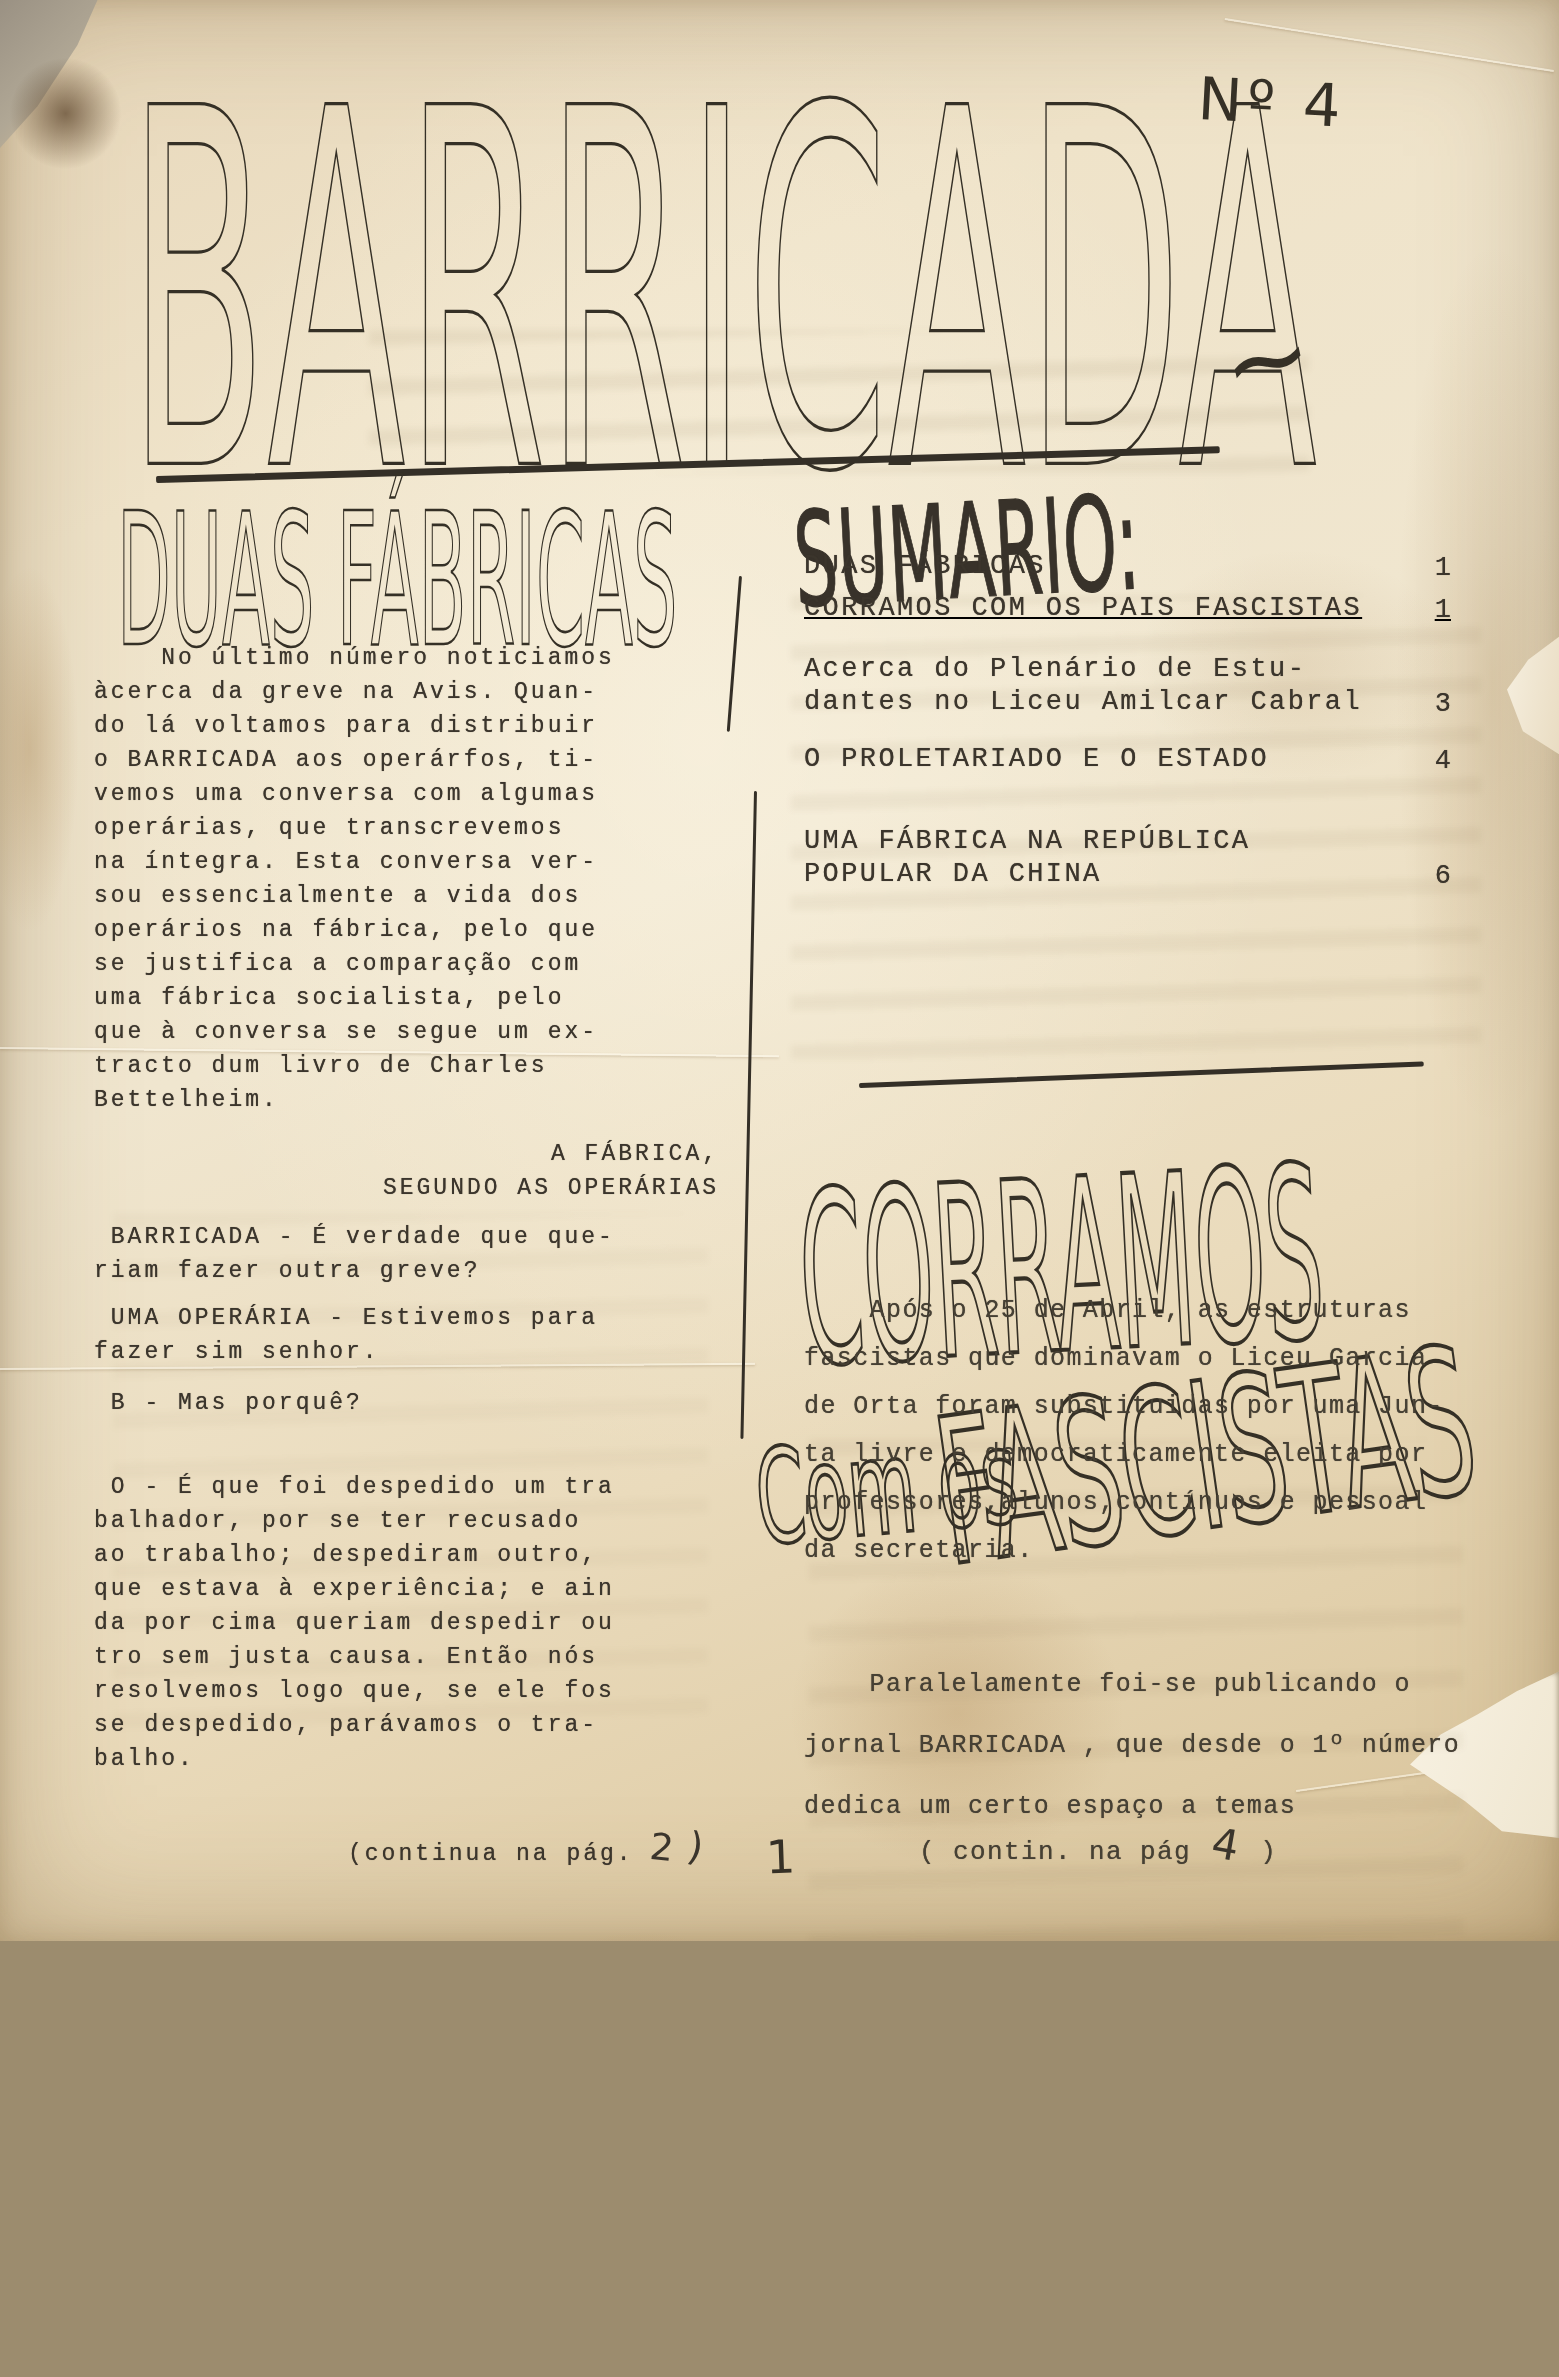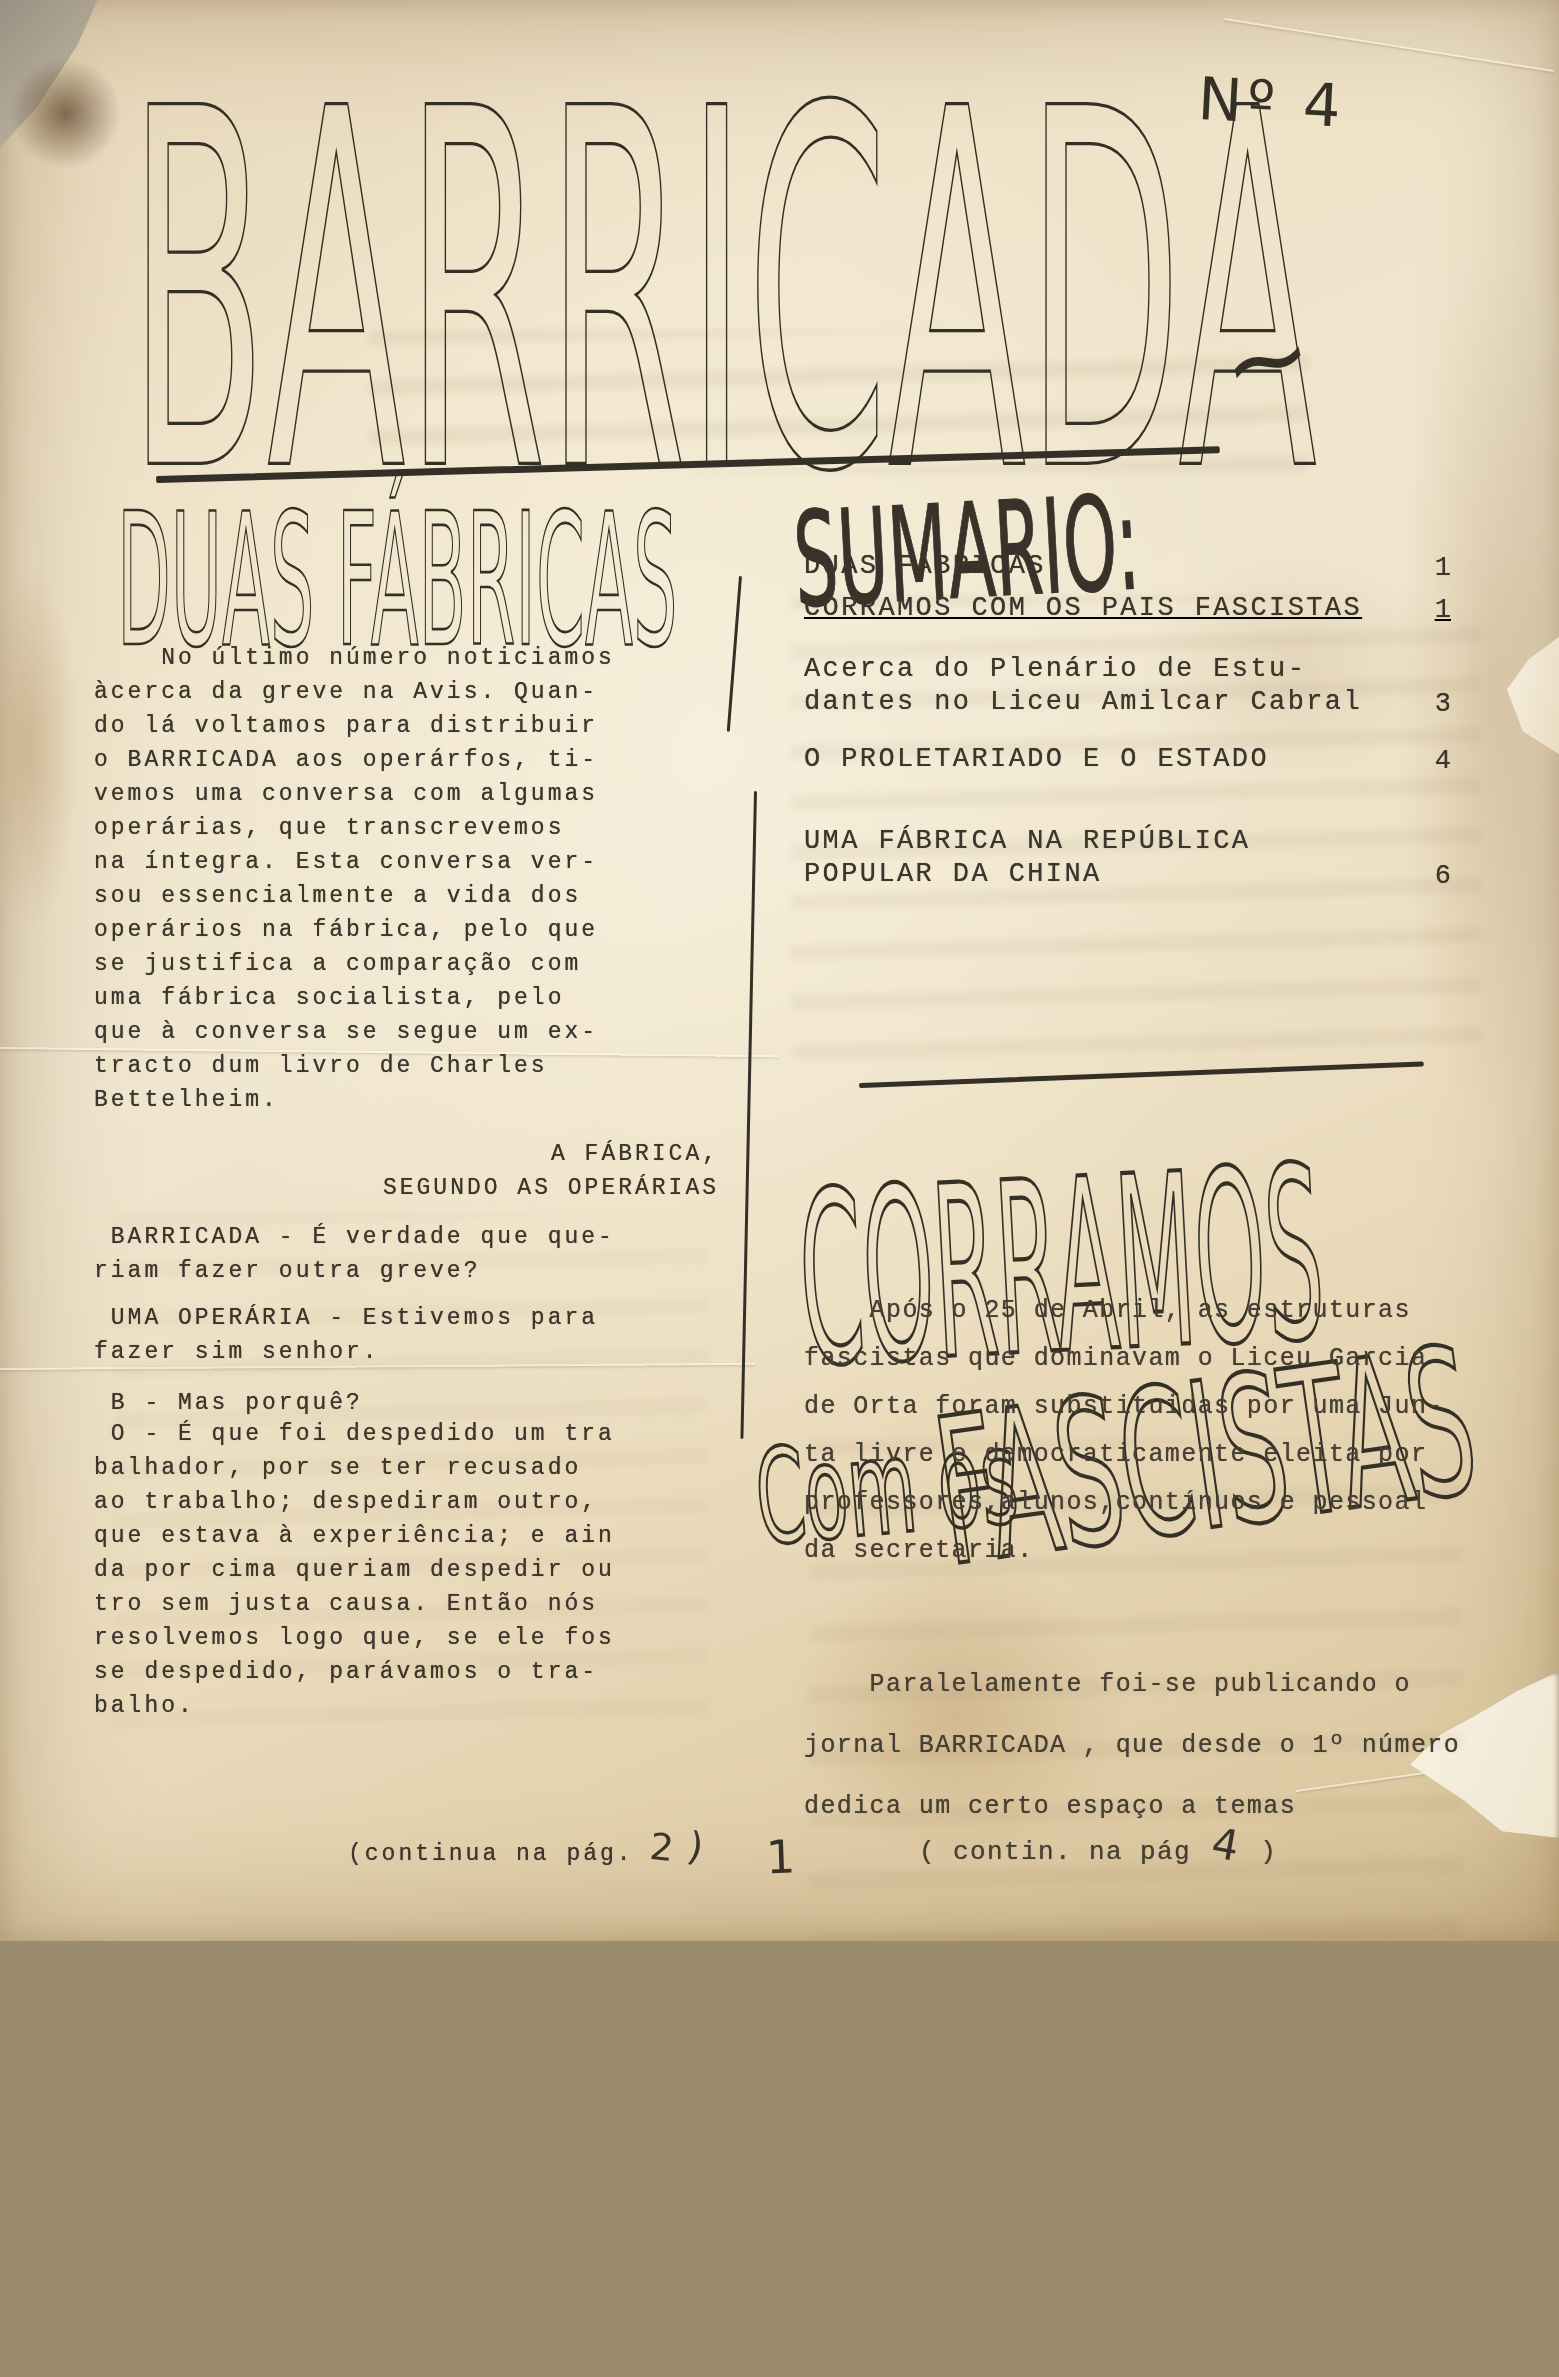--- a/index.html
+++ b/index.html
@@ -86,21 +86,21 @@
 Bettelheim.</div>
 
   <div class="type left-body" style="left:101px;top:1137px;width:618px;text-align:right;white-space:pre;"><span>A FÁBRICA,</span>
 <span>SEGUNDO AS OPERÁRIAS</span></div>
 
   <div class="type left-body" style="left:94px;top:1220px;"> BARRICADA - É verdade que que-
 riam fazer outra greve?</div>
   <div class="type left-body" style="left:94px;top:1301px;"> UMA OPERÁRIA - Estivemos para
 fazer sim senhor.</div>
   <div class="type left-body" style="left:94px;top:1386px;"> B - Mas porquê?</div>
-  <div class="type left-body" style="left:94px;top:1417px;"> O - É que foi despedido um tra
+  <div class="type left-body" style="left:94px;top:1470px;"> O - É que foi despedido um tra
 balhador, por se ter recusado
 ao trabalho; despediram outro,
 que estava à experiência; e ain
 da por cima queriam despedir ou
 tro sem justa causa. Então nós
 resolvemos logo que, se ele fos
 se despedido, parávamos o tra-
 balho.</div>
 
   <div style="position:absolute;left:348px;top:1824px;">

